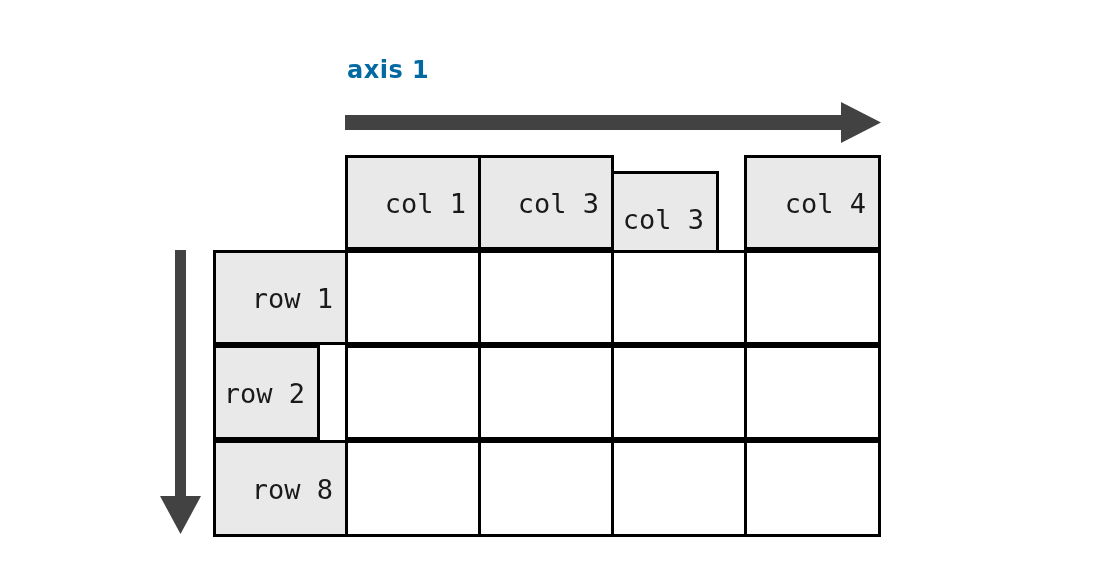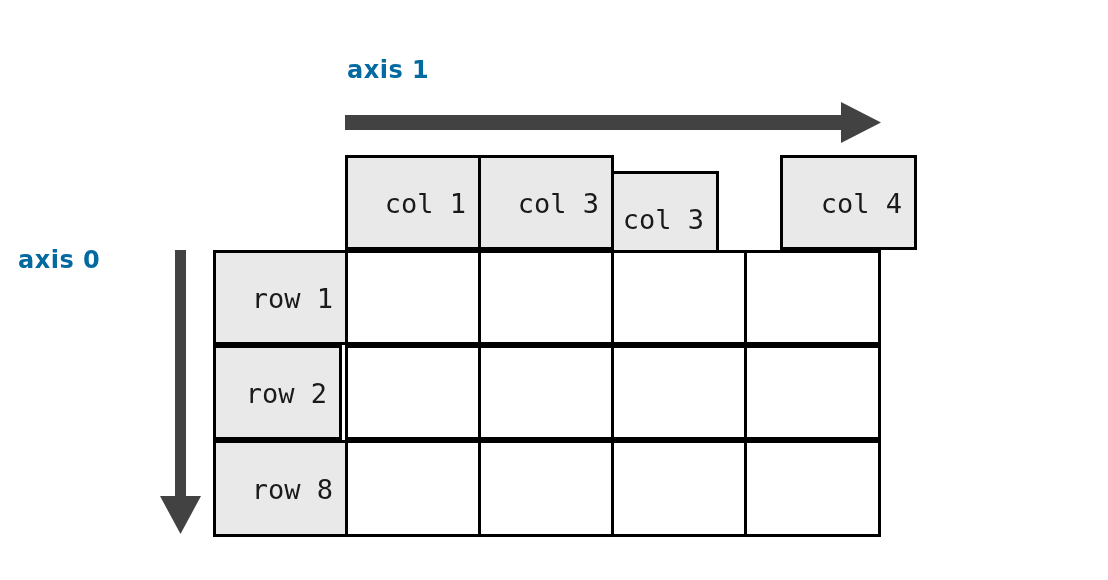--- a/index.html
+++ b/index.html
@@ -83,48 +83,47 @@
 
   <div class="axis-label" id="axis1-label">axis 1</div>
 
   <svg class="arrow-svg" id="axis1-arrow" viewBox="0 0 550 56">
 
     <rect x="5" y="20" width="501" height="15" fill="#424242"></rect>
 
     <polygon points="501,7 541,27.5 501,48" fill="#424242"></polygon>
   </svg>
 
-  <div class="axis-label" id="axis0-label">axis 0</div>
 
   <svg class="arrow-svg" id="axis0-arrow" viewBox="0 0 60 300">
 
     <rect x="25" y="7" width="11" height="250" fill="#424242"></rect>
 
     <polygon points="10,253 51,253 30.5,291" fill="#424242"></polygon>
   </svg>
 
   <div id="grid">
 
     <div class="cellbox shaded" style="left:345px; top:155px; width:136px; height:95px;">
       <span class="cell-text">col 1</span>
     </div>
     <div class="cellbox shaded" style="left:478px; top:155px; width:136px; height:95px;">
       <span class="cell-text">col 3</span>
     </div>
     <div class="cellbox shaded" style="left:611px; top:155px; width:108px; height:95px;margin-top:16px;">
       <span class="cell-text">col 3</span>
     </div>
-    <div class="cellbox shaded" style="left:780px; top:155px; width:137px; height:95px;">
+    <div class="cellbox shaded" style="left:744px; top:155px; width:137px; height:95px;">
       <span class="cell-text">col 4</span>
     </div>
 
     <div class="cellbox shaded" style="left:213px; top:250px; width:135px; height:95px;text-align:right;">
       <span class="cell-text">row 1</span>
     </div>
-    <div class="cellbox shaded" style="left:213px; top:345px; width:129px; height:95px;">
+    <div class="cellbox shaded" style="left:213px; top:345px; width:107px; height:95px;">
       <span class="cell-text">row 2</span>
     </div>
     <div class="cellbox shaded" style="left:213px; top:440px; width:135px; height:97px;">
       <span class="cell-text">row 8</span>
     </div>
 
     <div class="cellbox" style="left:345px; top:250px; width:136px; height:95px;">
       <span class="cell-text"></span>
     </div>
     <div class="cellbox" style="left:478px; top:250px; width:136px; height:95px;">

